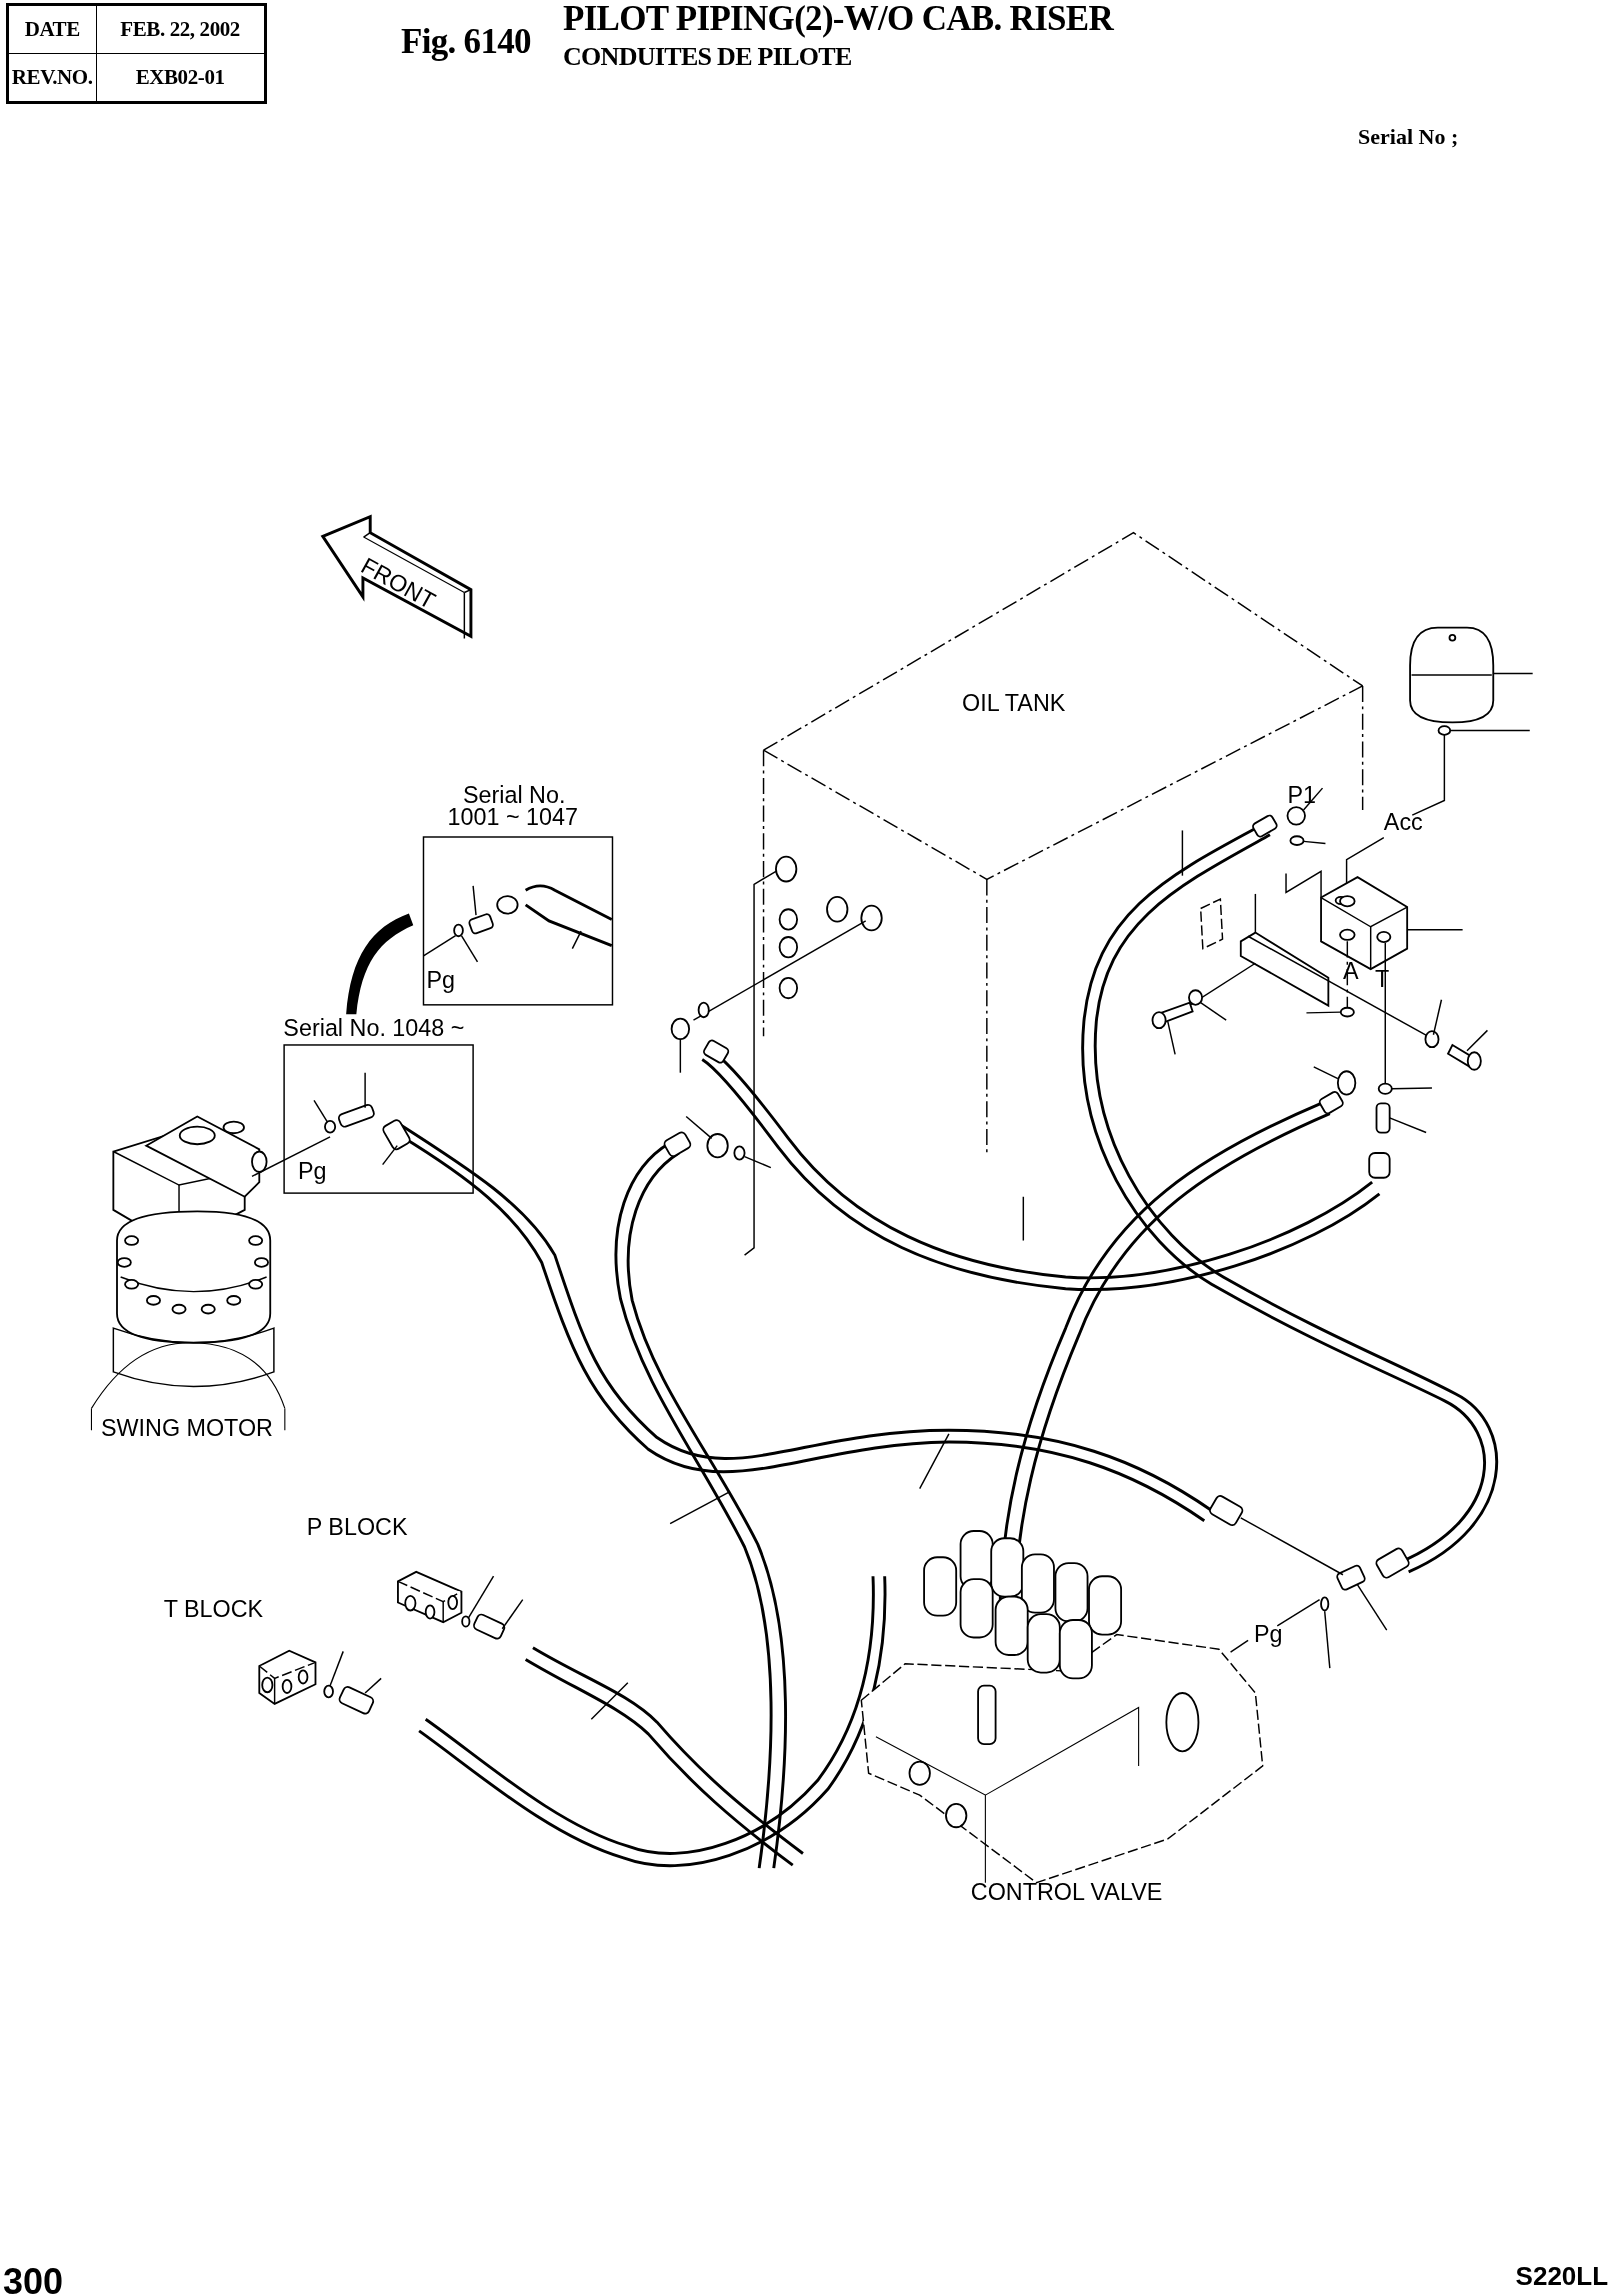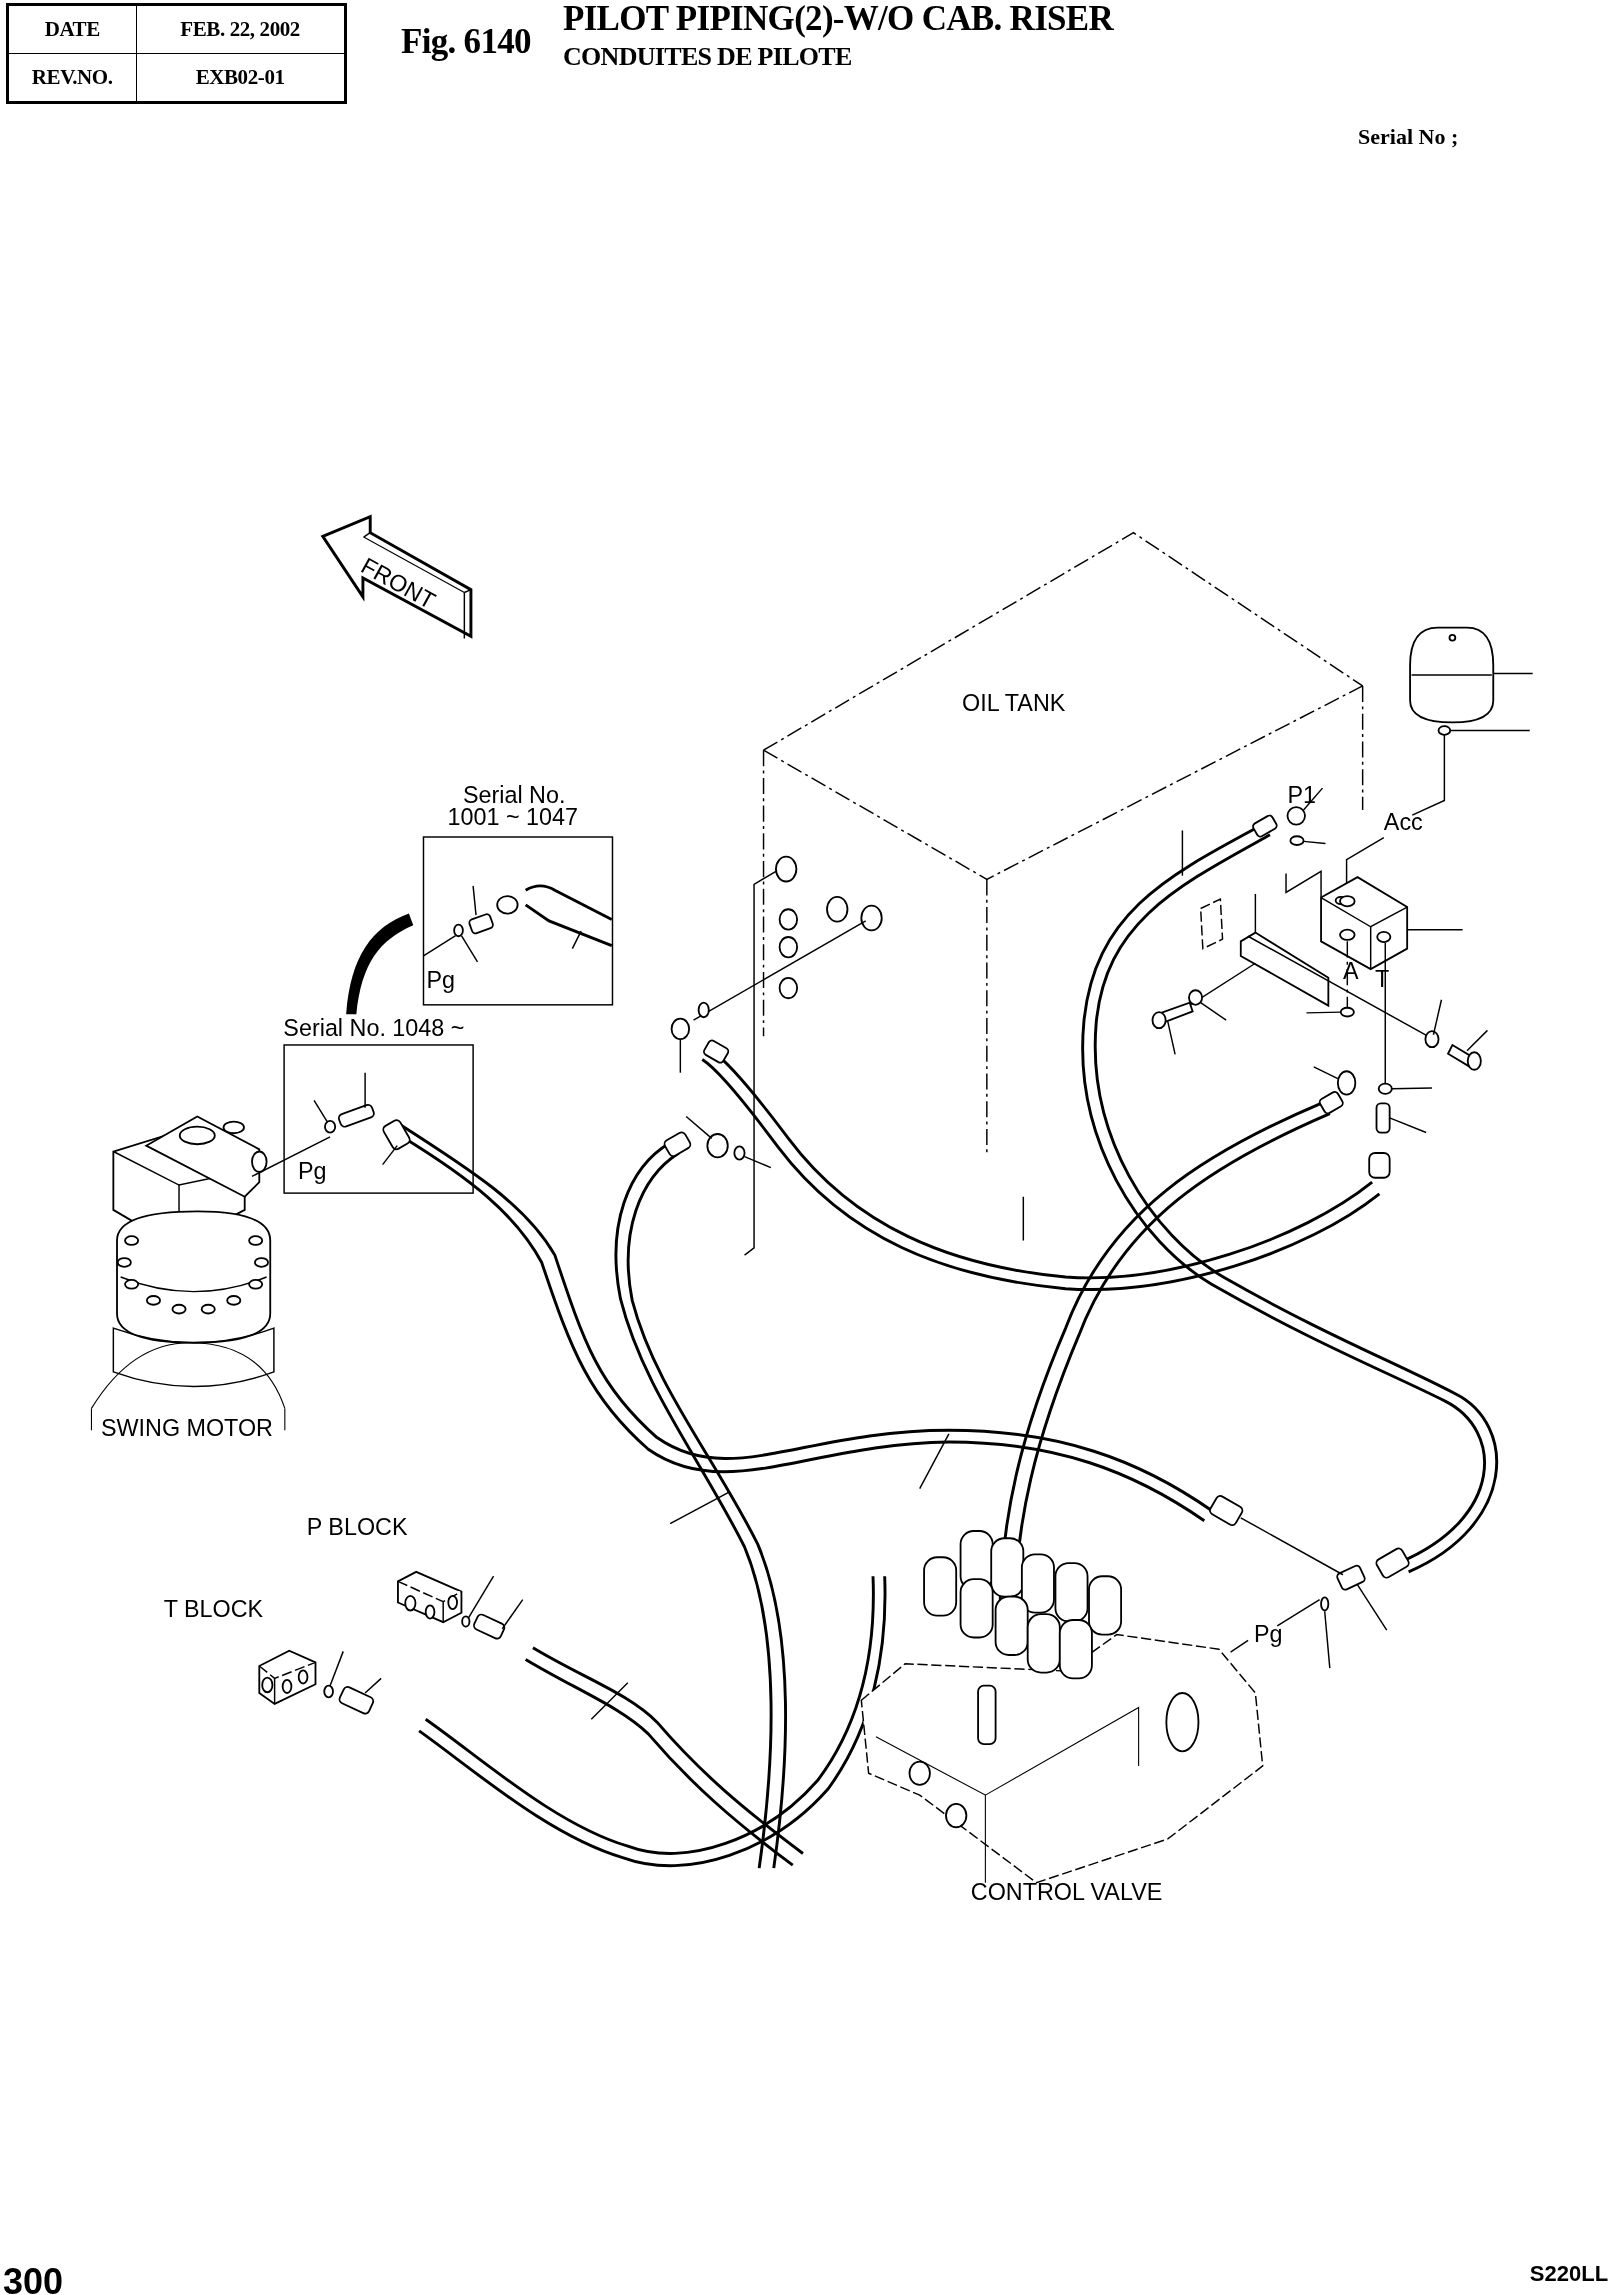--- a/index.html
+++ b/index.html
@@ -1,26 +1,26 @@
 <!DOCTYPE html>
 <html style="font-size:11.7px"><head>
 <meta charset="utf-8">
 <style>
   html, body { margin:0; padding:0; background:#ffffff; }
   body { width:1611px; height:2295px; position:relative; overflow:hidden; font-family:"Liberation Serif", serif; color:#000; }
   .hdr-table { position:absolute; left:5.8px; top:2.9px; border-collapse:collapse; border:3.6px solid #000; }
-  .hdr-table td { border:1.5px solid #000; font-family:"Liberation Serif", serif; font-weight:bold; font-size:21px; text-align:center; height:47px; padding:0 23px; letter-spacing:-0.4px; }
+  .hdr-table td { border:1.5px solid #000; font-family:"Liberation Serif", serif; font-weight:bold; font-size:21px; text-align:center; height:47px; padding:0 3px; letter-spacing:-0.4px; }
   .hdr-table td.k { width:69px; }
   .hdr-table td.v { width:161px; }
   .fig-no { position:absolute; left:401px; top:22px; font-family:"Liberation Serif", serif; font-weight:bold; font-size:35px; letter-spacing:-0.7px; }
   .title1 { position:absolute; left:563px; top:-1.5px; font-family:"Liberation Serif", serif; font-weight:bold; font-size:35px; letter-spacing:-0.7px; white-space:nowrap; }
   .title2 { position:absolute; left:563px; top:42px; font-family:"Liberation Serif", serif; font-weight:bold; font-size:26px; letter-spacing:-0.7px; white-space:nowrap; }
   .serial { position:absolute; left:1358px; top:88px; font-family:"Liberation Serif", serif; font-weight:bold; font-size:22px;margin-top:36px; }
   .page-no { position:absolute; left:2.9px; top:2261px; font-family:"Liberation Sans", sans-serif; font-weight:bold; font-size:36px; }
-  .model { position:absolute; right:2.9px; top:2261px; font-family:"Liberation Sans", sans-serif; font-weight:bold; font-size:22px; }
+  .model { position:absolute; right:2.9px; top:2261px; font-family:"Liberation Sans", sans-serif; font-weight:bold; font-size:26px; }
   svg#drawing { position:absolute; left:0; top:0; }
   svg text { font-family:"Liberation Sans", sans-serif; fill:#000; }
   .lbl { font-size:32px; }
   .thick { fill:none; stroke:#000; stroke-width:4; }
   .thin { fill:none; stroke:#000; stroke-width:2; }
   .hair { fill:none; stroke:#000; stroke-width:1.5; }
   .dash { fill:none; stroke:#000; stroke-width:2; stroke-dasharray:22 6 4 6; }
   .part { fill:#fff; stroke:#000; stroke-width:2.5; }
   .dpart { fill:#fff; stroke:#000; stroke-width:2; stroke-dasharray:14 5; }
 </style>

